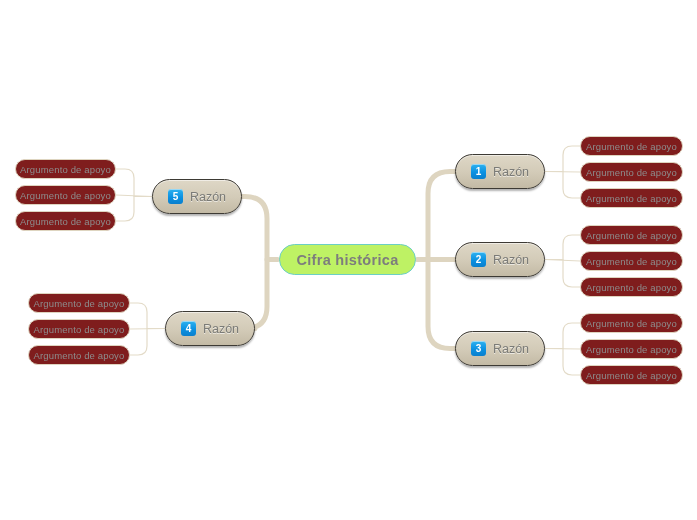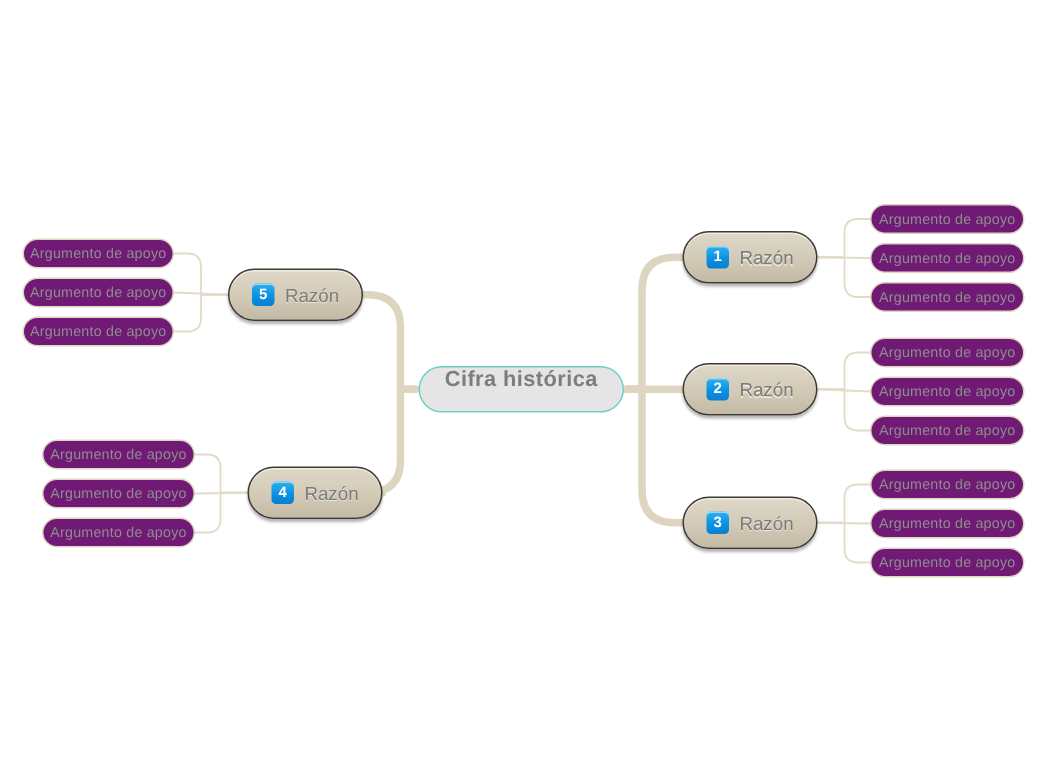--- a/index.html
+++ b/index.html
@@ -22,23 +22,23 @@
     width: 697px;
     height: 520px;
     pointer-events: none;
   }
 
   
   .center-node {
     position: absolute;
     box-sizing: border-box;
     display: flex;
-    align-items: flex-start;
+    align-items: center;
     justify-content: center;
-    background: #e5e5e5;
+    background: #bef264;
     border: 1.6px solid #6ccfc4;
     border-radius: 19px;
     color: #7d7d7d;
     font-size: 14.5px;
     font-weight: bold;
     letter-spacing: 0.3px;
     z-index: 6;
   }
 
   
@@ -75,21 +75,21 @@
     text-shadow: 0 1px 0 rgba(255,255,255,0.6);
   }
 
   
   .leaf-node {
     position: absolute;
     box-sizing: border-box;
     display: flex;
     align-items: center;
     justify-content: center;
-    background: #701a75;
+    background: #7f1d1d;
     border: 1px solid #ded5c0;
     border-radius: 11px;
     color: #8d8d8d;
     font-size: 9.5px;
     letter-spacing: 0.15px;
     z-index: 5;
   }
 </style>
 </head>
 <body>

